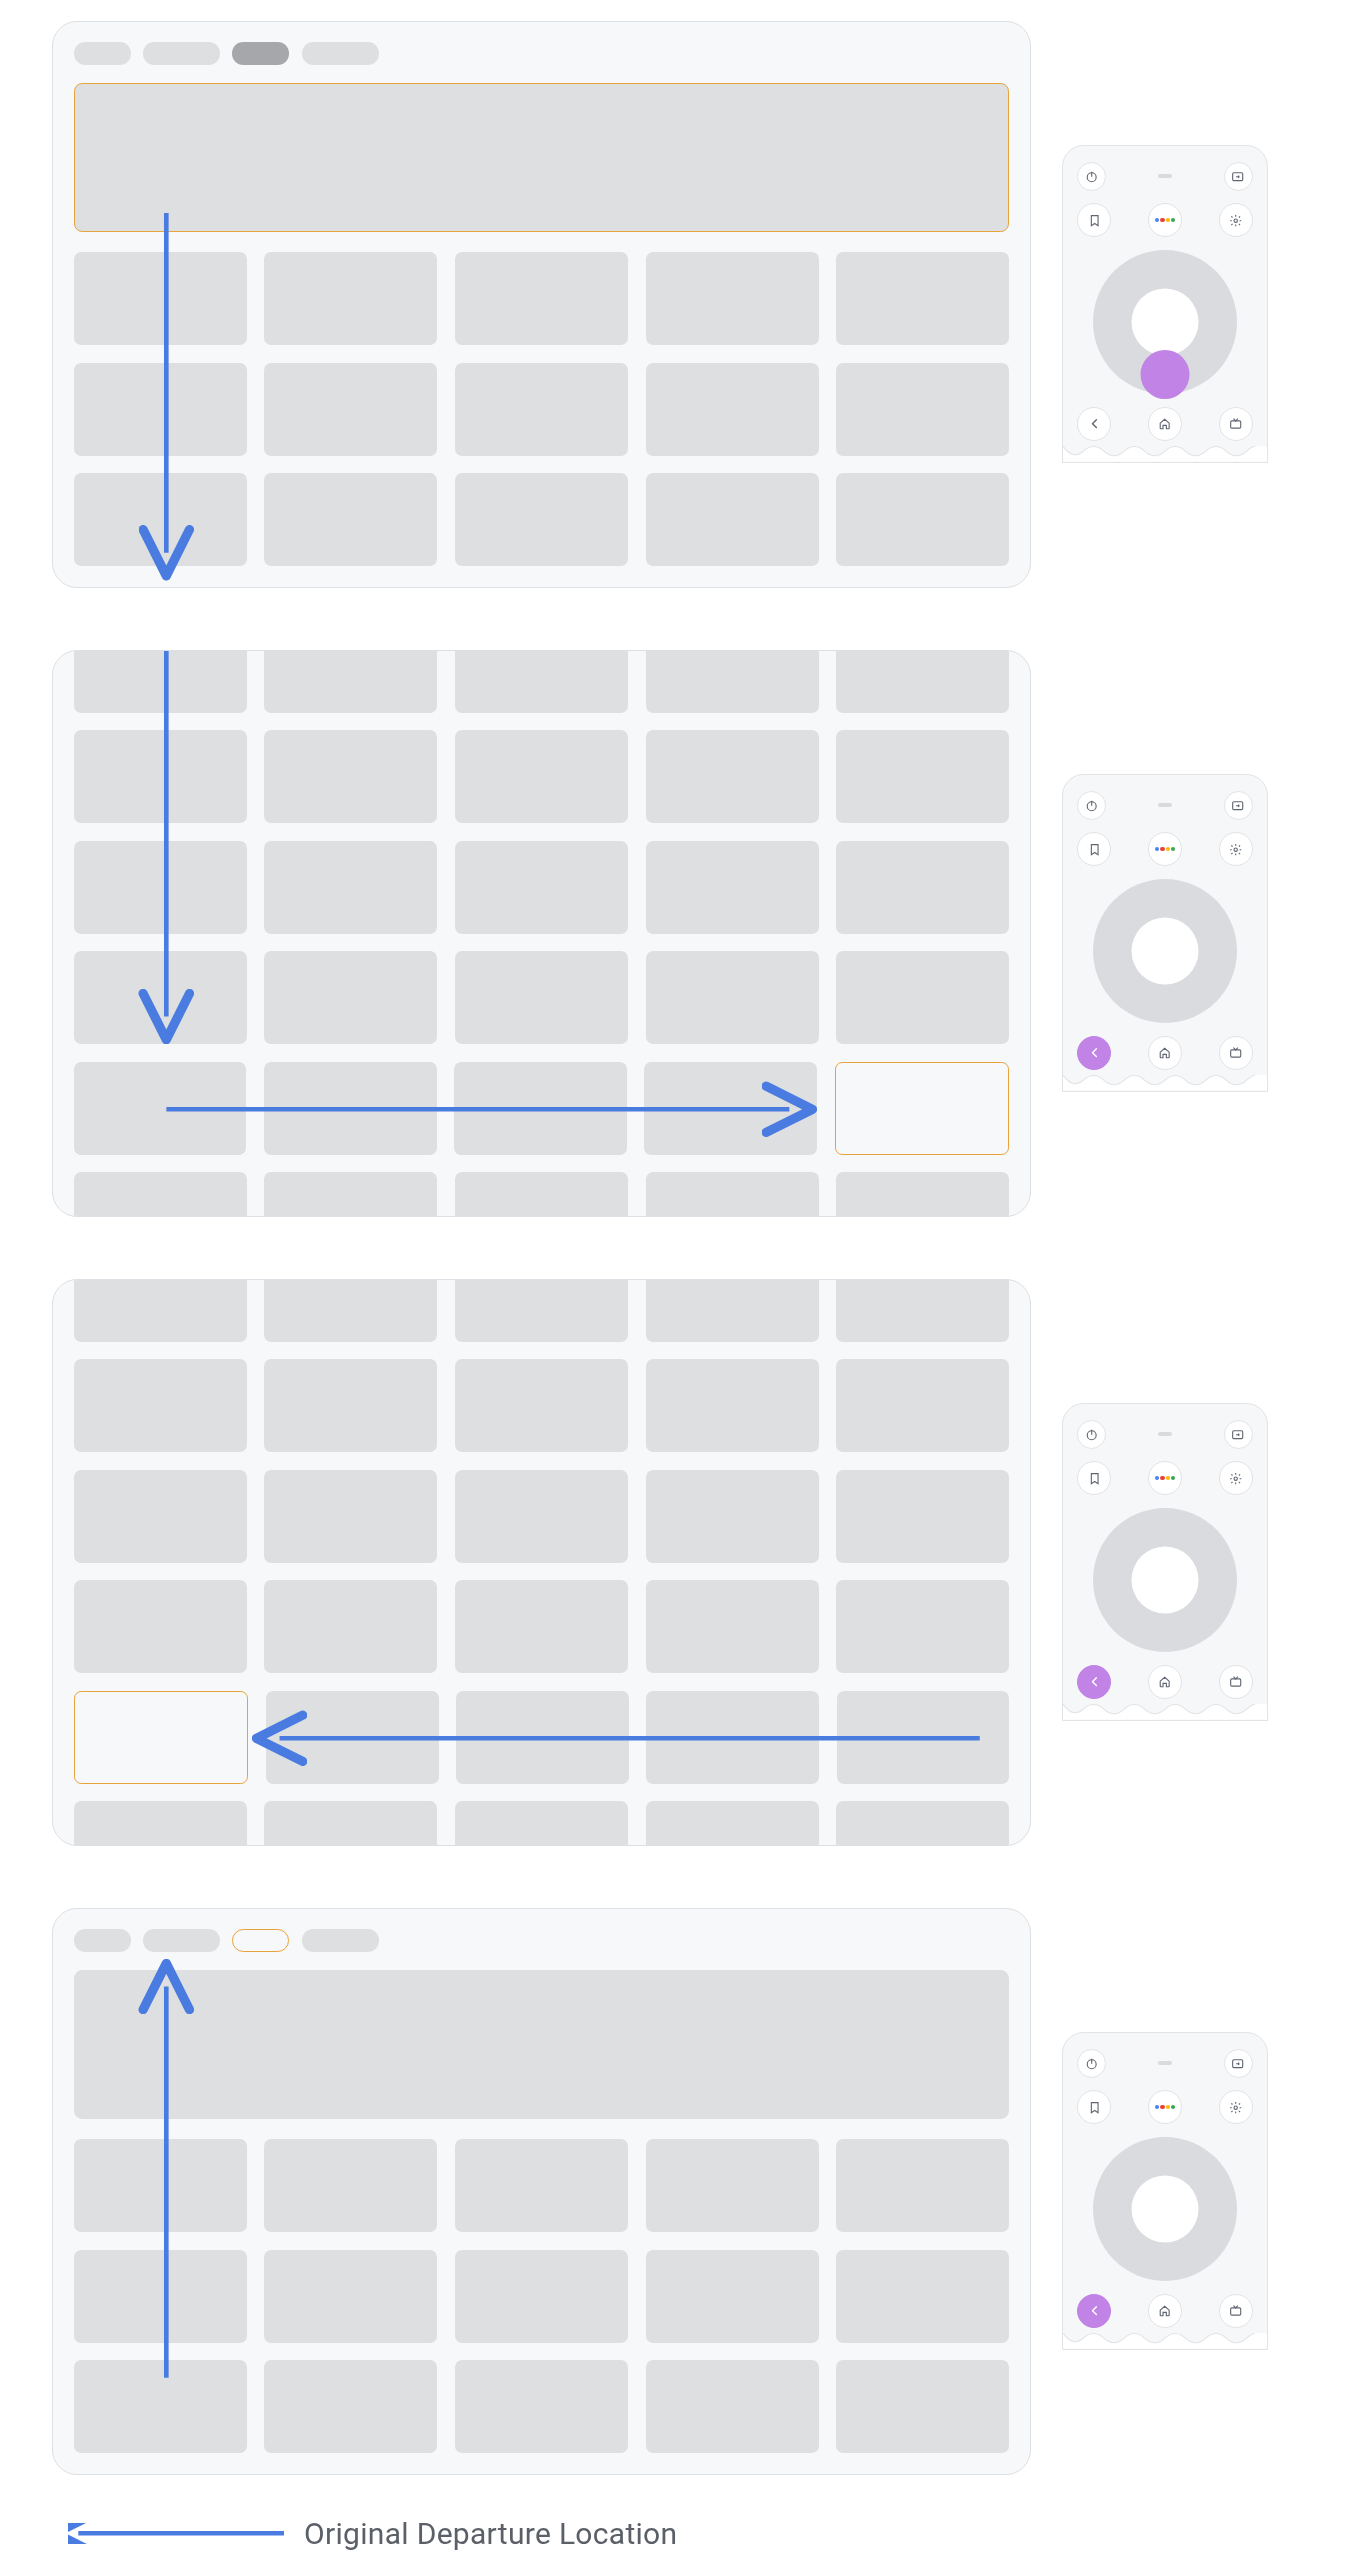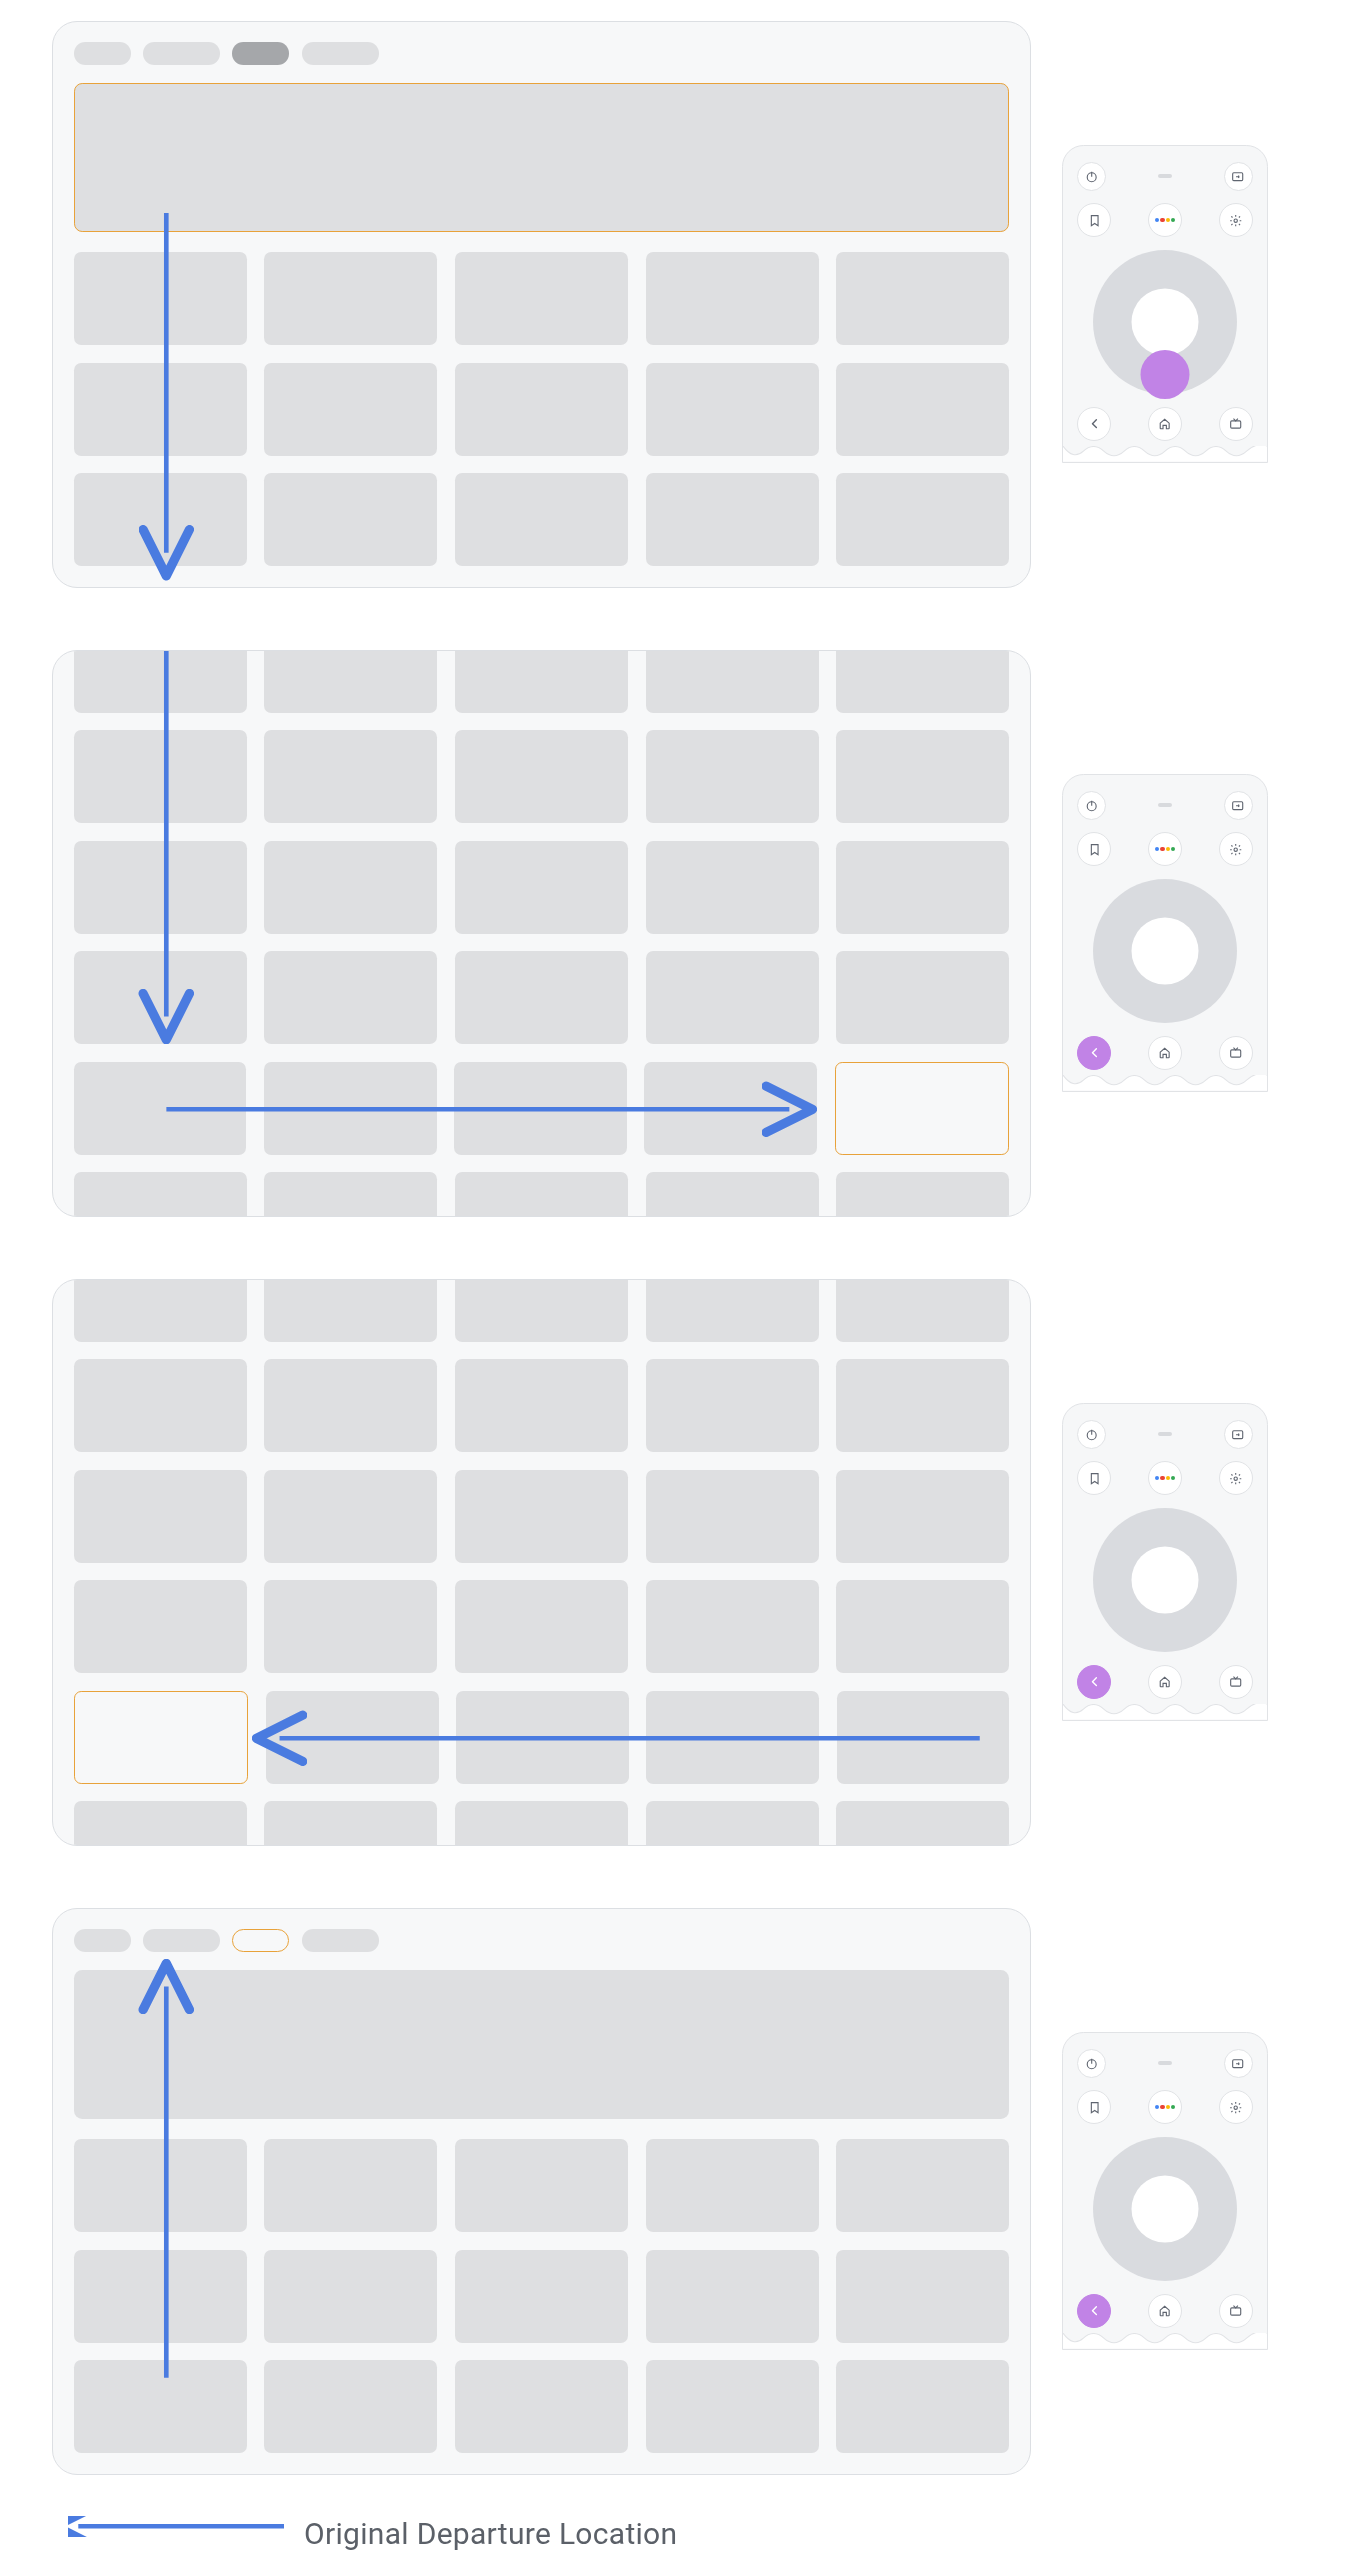--- a/index.html
+++ b/index.html
@@ -174,21 +174,21 @@
   .remote-zigzag svg { display:block; width:100%; height:15.5px; }
 
   .caption {
     font-size: 30px;
     color: #5b6068;
     letter-spacing: 0.3px;
     white-space: nowrap;
   }
   .caption-row {
     display: flex;
-    align-items: flex-start;
+    align-items: center;
     gap: 20.6px;
     margin: -20.6px 0 31px 15.5px;
   }
   .caption-arrow svg { display:block; }
 </style>
 </head>
 <body>
 
 <svg width="0" height="0" style="position:absolute">
   <defs>

